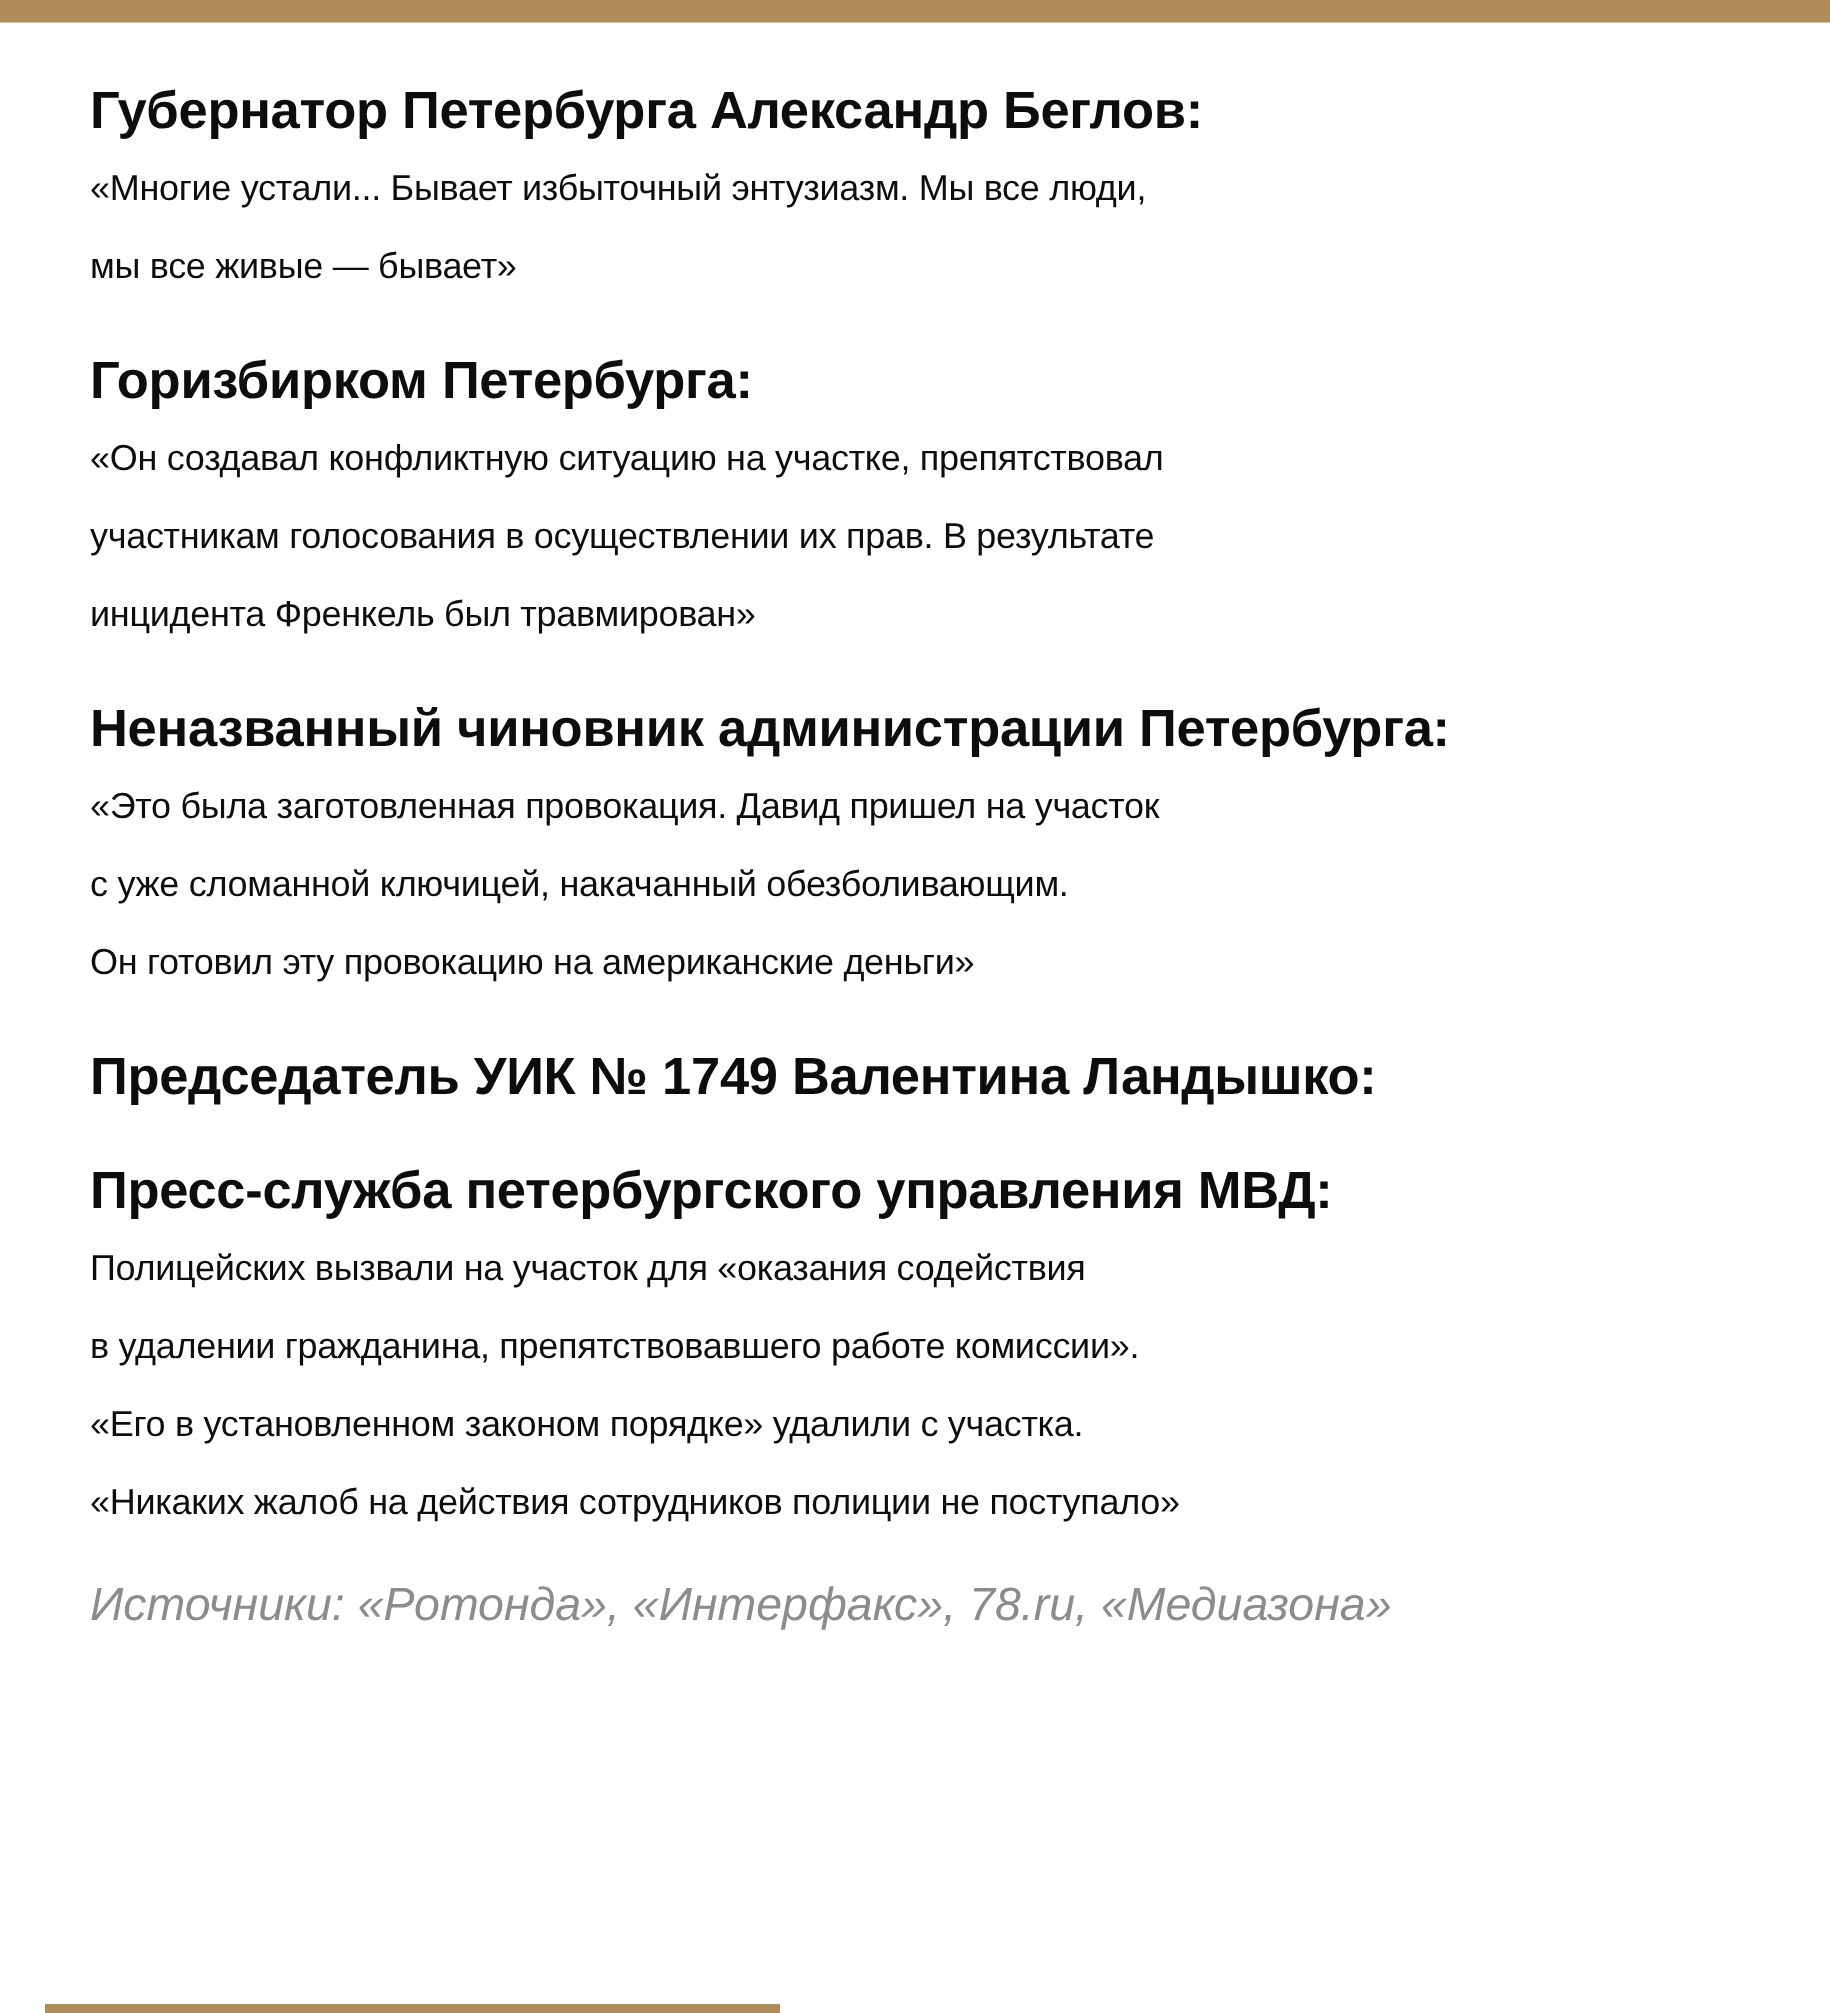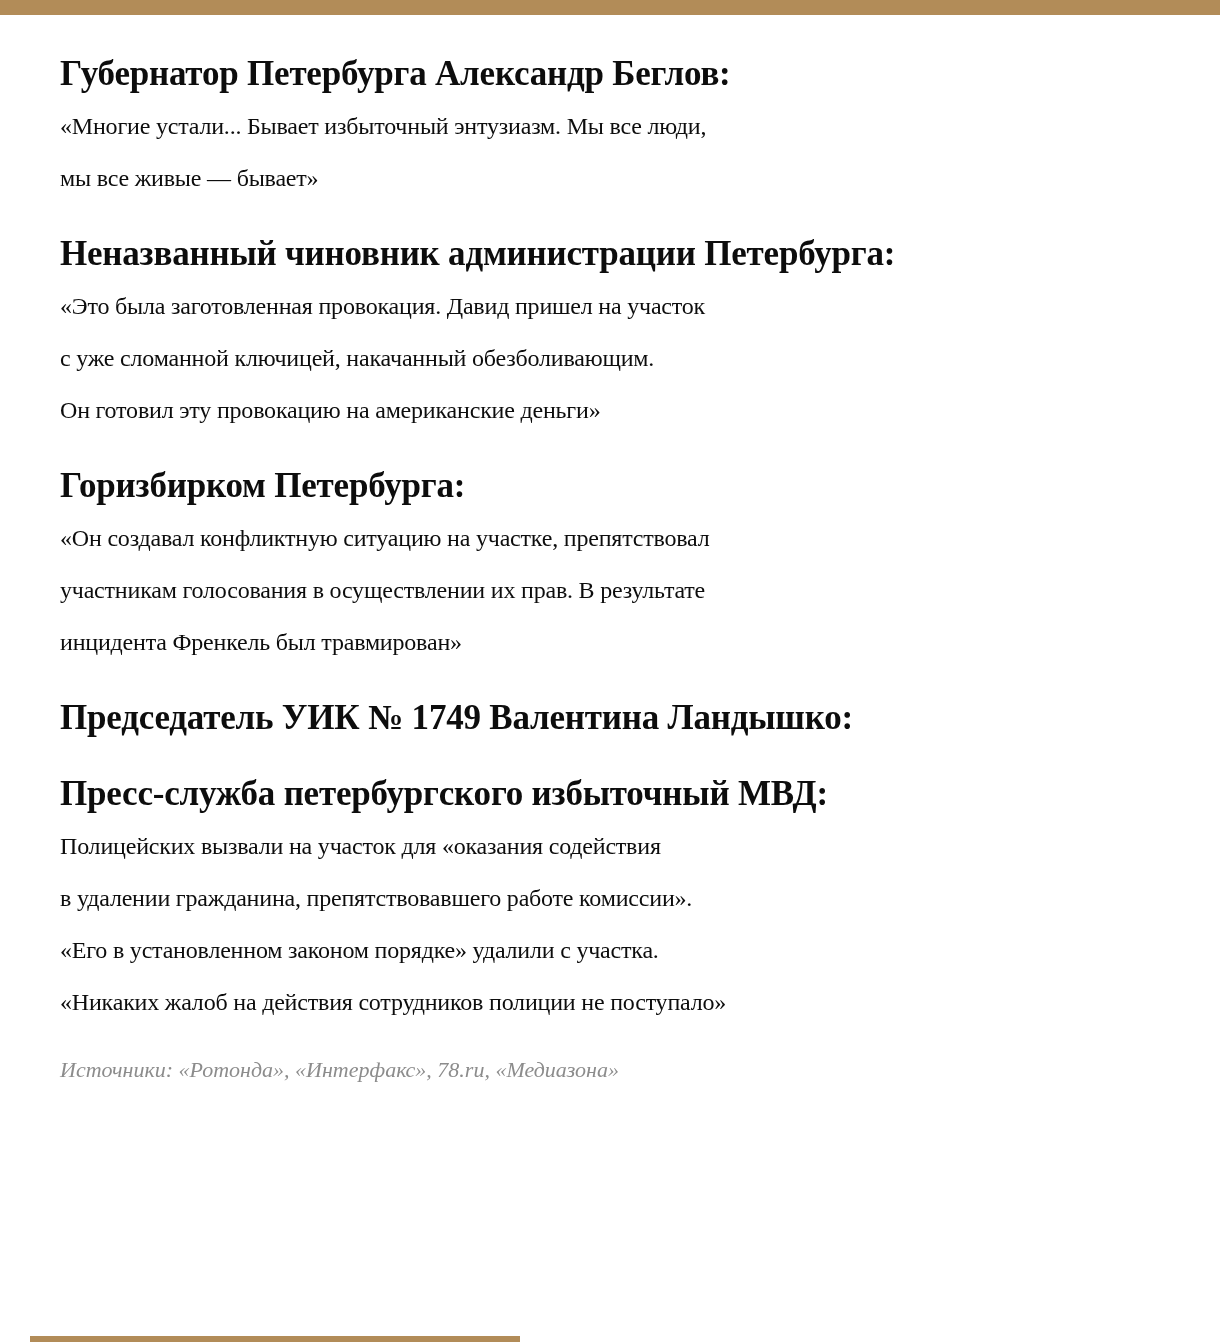--- a/index.html
+++ b/index.html
@@ -6,21 +6,21 @@
     margin: 0;
     padding: 0;
     background: #ffffff;
   }
   .page {
     position: relative;
     width: 1220px;
     height: 1342px;
     background: #ffffff;
     overflow: hidden;
-    font-family: Liberation Serif, serif;
+    font-family: Liberation Sans, sans-serif;
     color: #111111;
   }
   .accent-bar {
     position: absolute;
     background: var(--accent, #b28c58);
   }
   .accent-bar.top {
     top: 0;
     left: 0;
     width: 100%;
@@ -50,60 +50,60 @@
     margin: 0;
     font-size: 24px;
     line-height: 52px;
     font-weight: 400;
     letter-spacing: -0.2px;
     white-space: pre-line;
     color: #0d0d0d;
   }
   .sources {
     margin: 20px 0 0 0;
-    font-size: 22px;
+    font-size: 31px;
     line-height: 36px;
     font-style: italic;
     color: var(--muted, #8c8c8c);
   }
 </style>
 </head>
 <body>
 
 <div class="page">
   <div class="accent-bar top"></div>
 
   <main class="content">
 
     <section class="quote-section">
       <h2 class="speaker">Губернатор Петербурга Александр Беглов:</h2>
       <p class="quote">«Многие устали... Бывает избыточный энтузиазм. Мы все люди,
 мы все живые — бывает»</p>
     </section>
 
     <section class="quote-section">
+      <h2 class="speaker">Горизбирком Петербурга:</h2>
+      <p class="quote">«Он создавал конфликтную ситуацию на участке, препятствовал
+участникам голосования в осуществлении их прав. В результате
+инцидента Френкель был травмирован»</p>
+    </section>
+
+    <section class="quote-section">
       <h2 class="speaker">Неназванный чиновник администрации Петербурга:</h2>
       <p class="quote">«Это была заготовленная провокация. Давид пришел на участок
 с уже сломанной ключицей, накачанный обезболивающим.
 Он готовил эту провокацию на американские деньги»</p>
     </section>
 
     <section class="quote-section">
-      <h2 class="speaker">Горизбирком Петербурга:</h2>
-      <p class="quote">«Он создавал конфликтную ситуацию на участке, препятствовал
-участникам голосования в осуществлении их прав. В результате
-инцидента Френкель был травмирован»</p>
-    </section>
-
-    <section class="quote-section">
       <h2 class="speaker">Председатель УИК № 1749 Валентина Ландышко:</h2>
     </section>
 
     <section class="quote-section">
-      <h2 class="speaker">Пресс-служба петербургского избыточный МВД:</h2>
+      <h2 class="speaker">Пресс-служба петербургского управления МВД:</h2>
       <p class="quote">Полицейских вызвали на участок для «оказания содействия
 в удалении гражданина, препятствовавшего работе комиссии».
 «Его в установленном законом порядке» удалили с участка.
 «Никаких жалоб на действия сотрудников полиции не поступало»</p>
     </section>
 
     <p class="sources">Источники: «Ротонда», «Интерфакс», 78.ru, «Медиазона»</p>
 
   </main>
 

